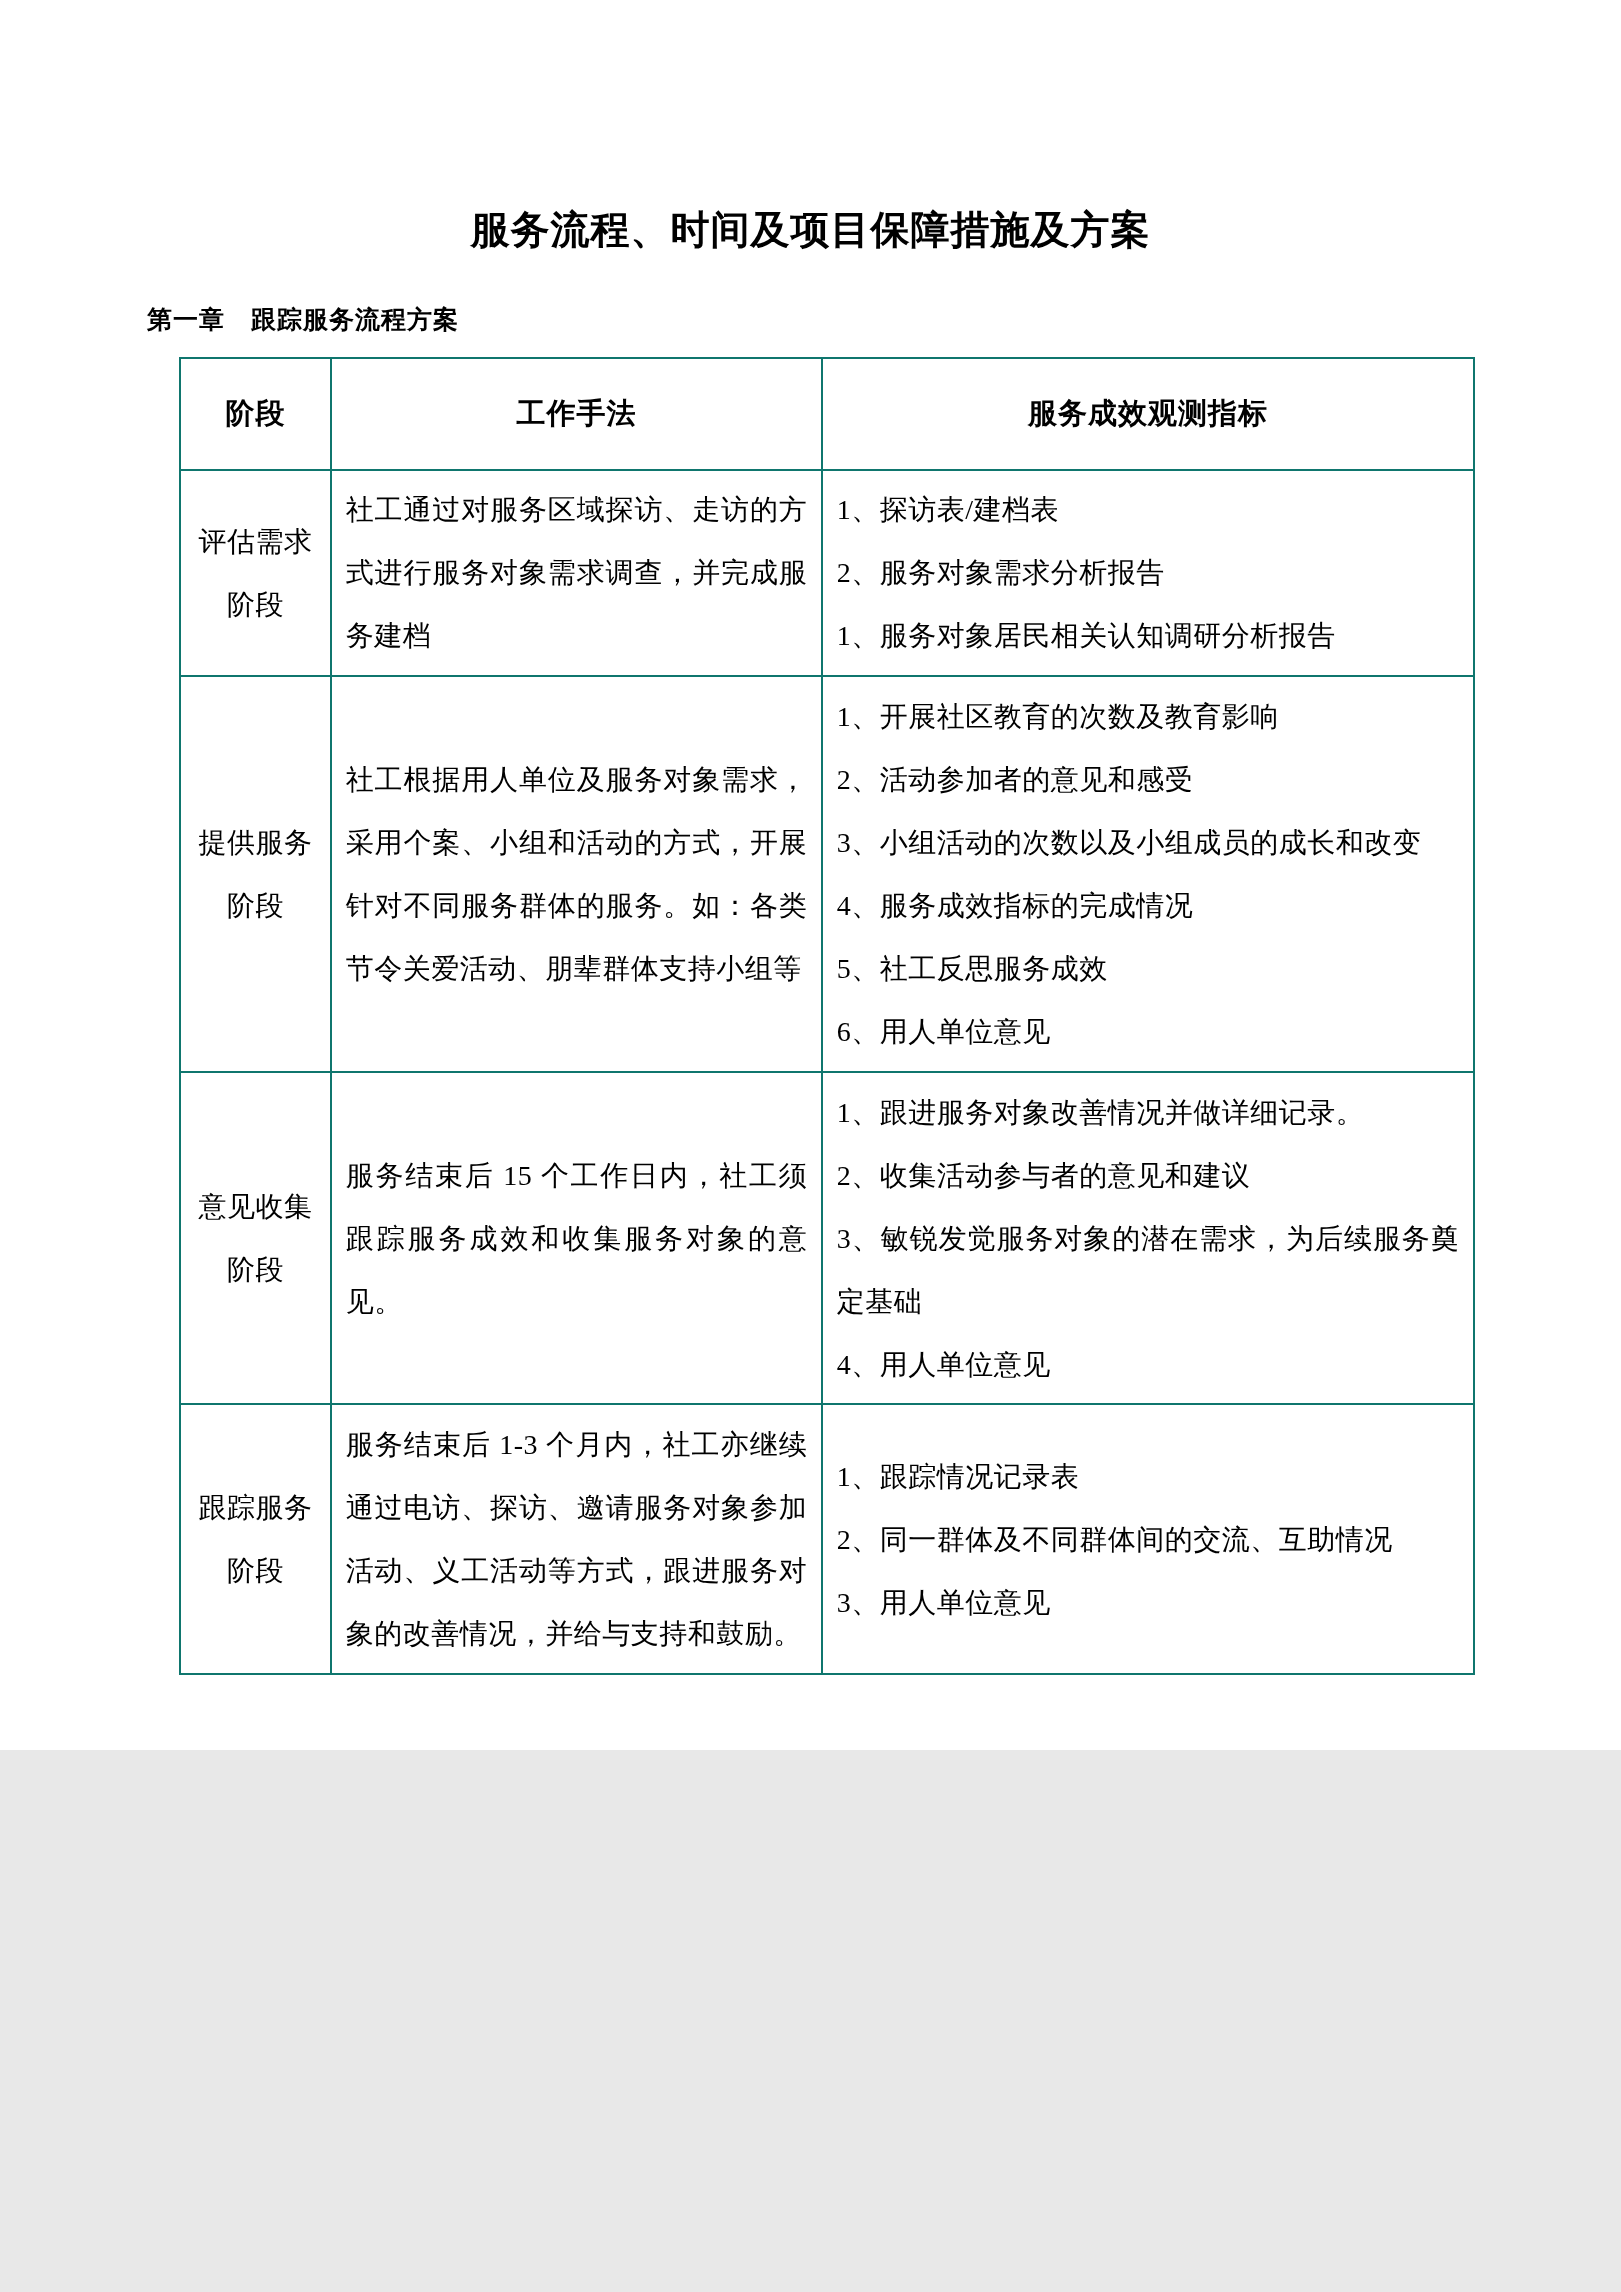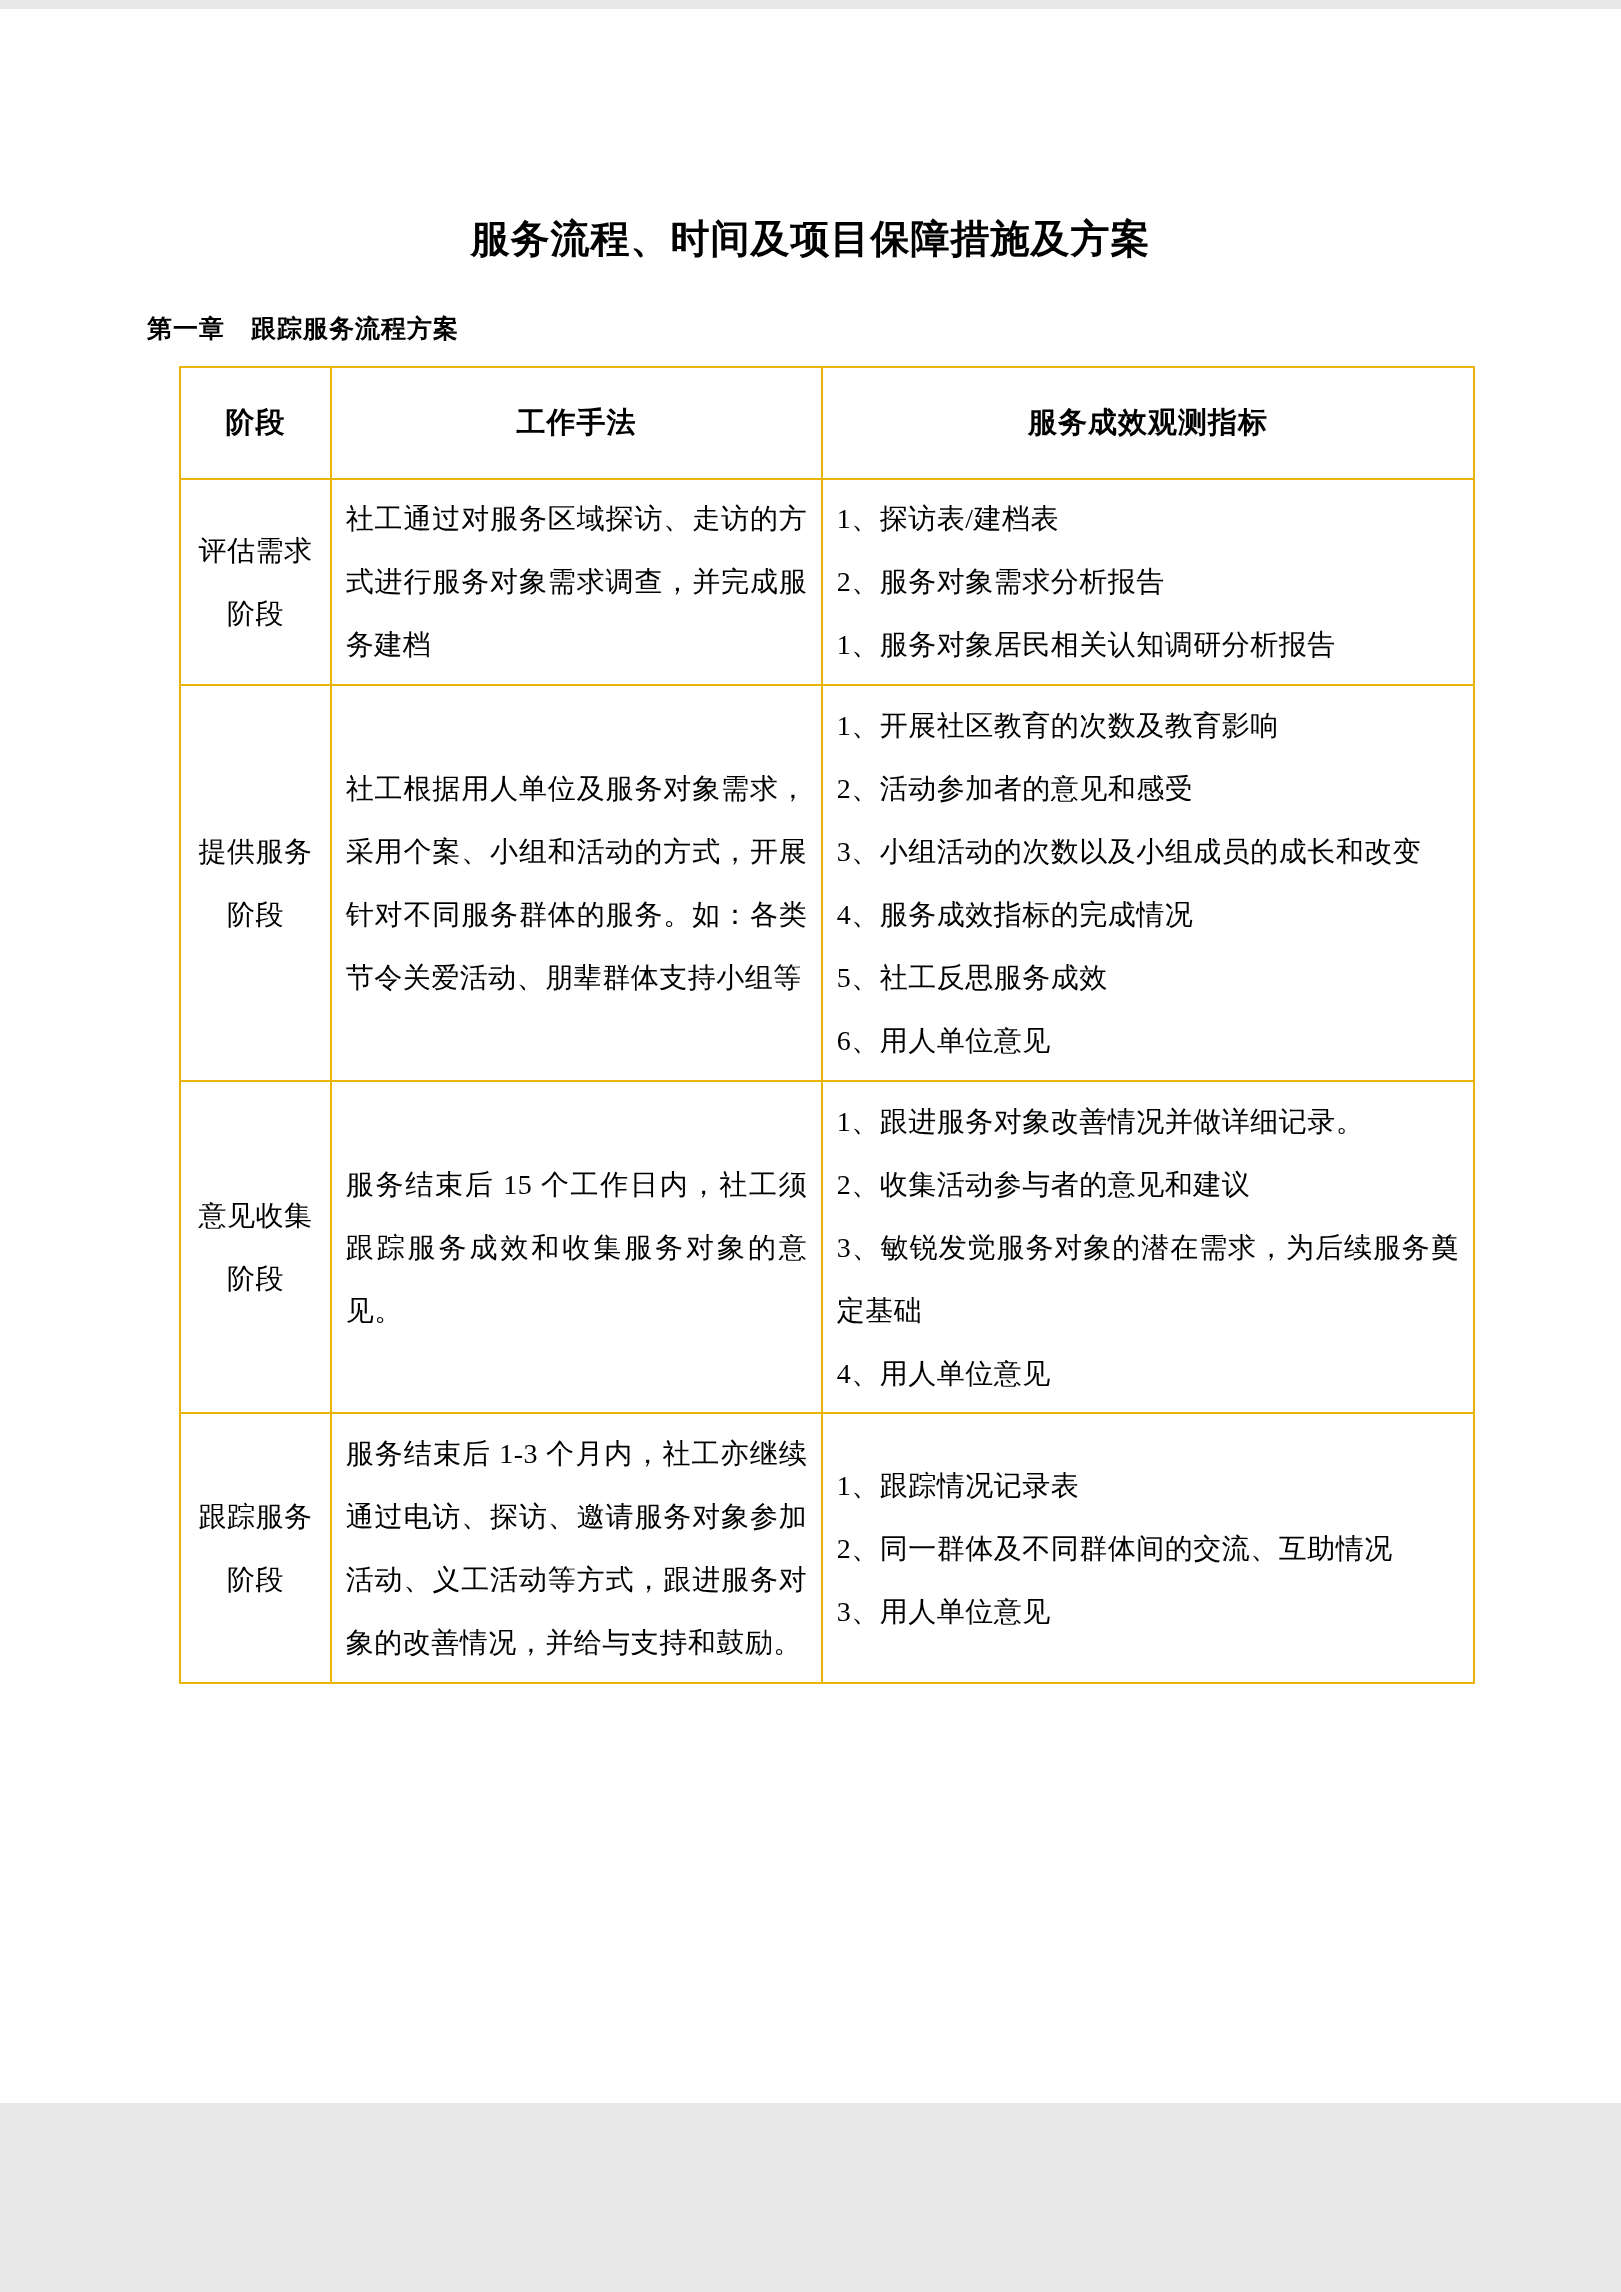--- a/index.html
+++ b/index.html
@@ -1,20 +1,20 @@
 <!DOCTYPE html>
 <html><head>
 <meta charset="utf-8">
 <style>
   html, body { margin: 0; padding: 0; background: #e8e8e8; }
   .page {
     position: relative;
     width: 1621px;
-    height: 2094px;
-    margin: 9px auto;
+    height: 1750px;
+    margin: 0 auto;
     background: #ffffff;
     color: #000000;
     font-family: "Liberation Serif", serif;
     overflow: hidden;
     box-sizing: border-box;
   }
   .inner {
     padding: 204px 147px 0 147px;
     box-sizing: border-box;
   }
@@ -54,21 +54,21 @@
     border-collapse: collapse;
     table-layout: fixed;
     width: 1294px;
     margin-top: 15.7px;
     margin-left: 32px;
   }
   table.svc col.c1 { width: 151px; }
   table.svc col.c2 { width: 491px; }
   table.svc col.c3 { width: 652px; }
   table.svc th, table.svc td {
-    border: 2px solid #eab308;
+    border: 2px solid #0f766e;
     box-sizing: border-box;
     vertical-align: middle;
   }
   table.svc th {
     font-family: "Liberation Sans", sans-serif;
     font-weight: bold;
     font-size: 29px;
     height: 112px;
     text-align: center;
     letter-spacing: 1px;

